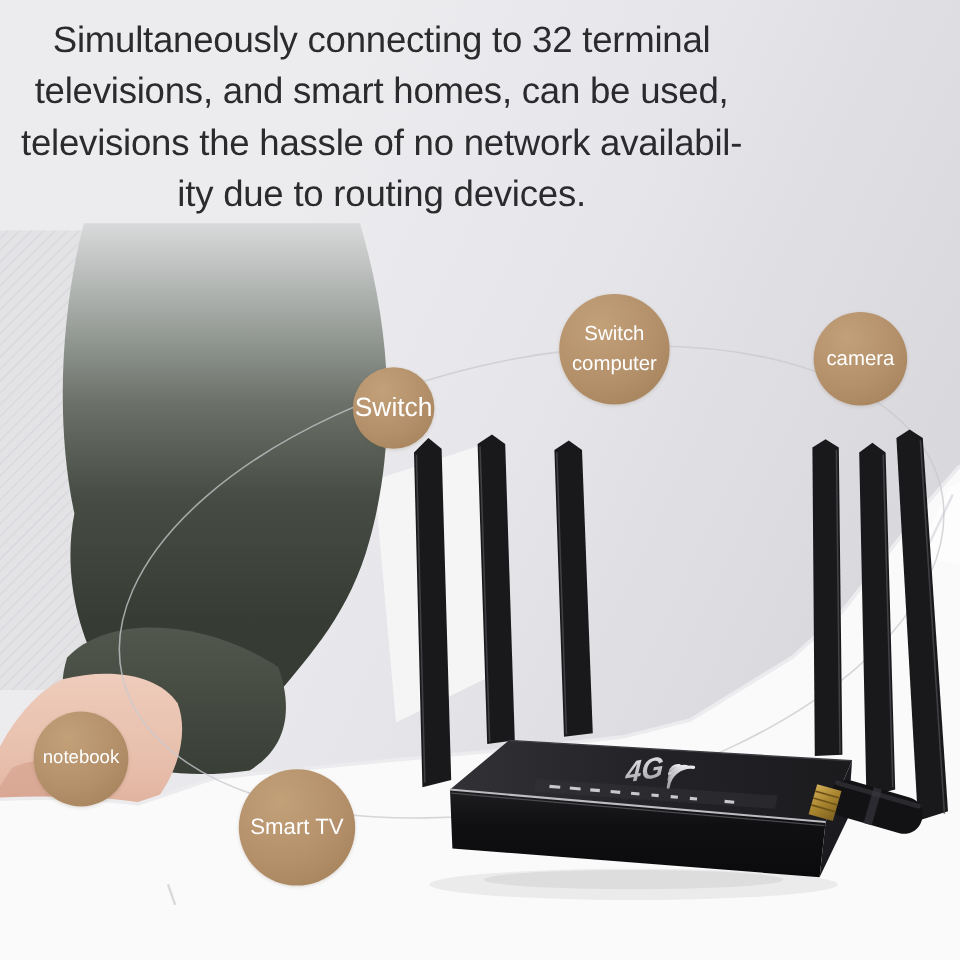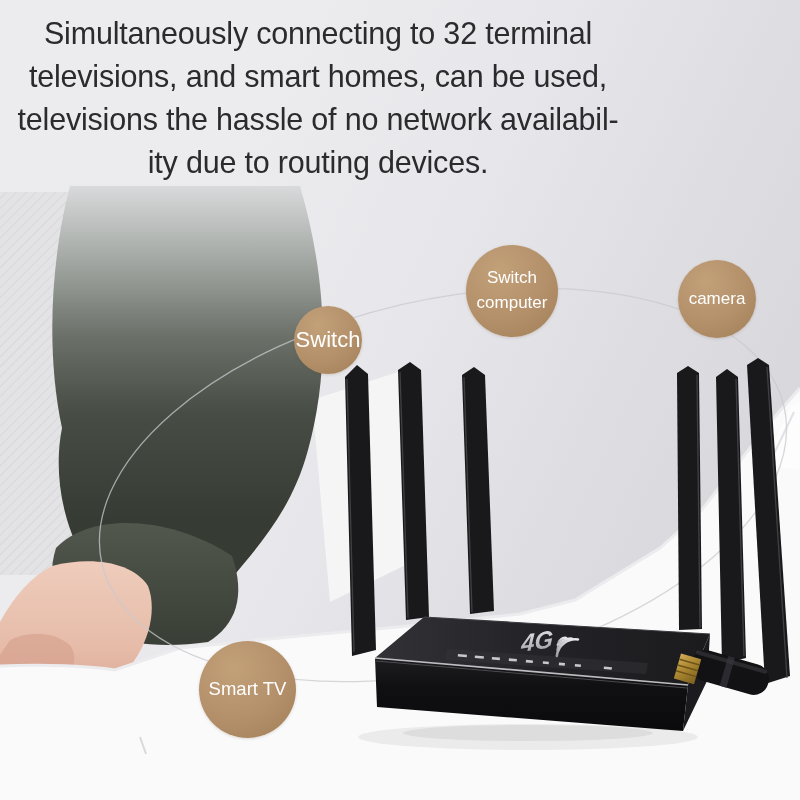--- a/index.html
+++ b/index.html
@@ -199,18 +199,22 @@
 
   </div>
   <div class="bubble b-tablet">
     <span>Switch</span>
     <span>computer</span>
   </div>
   <div class="bubble b-camera">
     <span>camera</span>
 
   </div>
+  <div class="bubble b-notebook">
+    <span>notebook</span>
+
+  </div>
   <div class="bubble b-smarttv">
     <span>Smart TV</span>
 
   </div>
 
 </div>
 
 </body></html>

